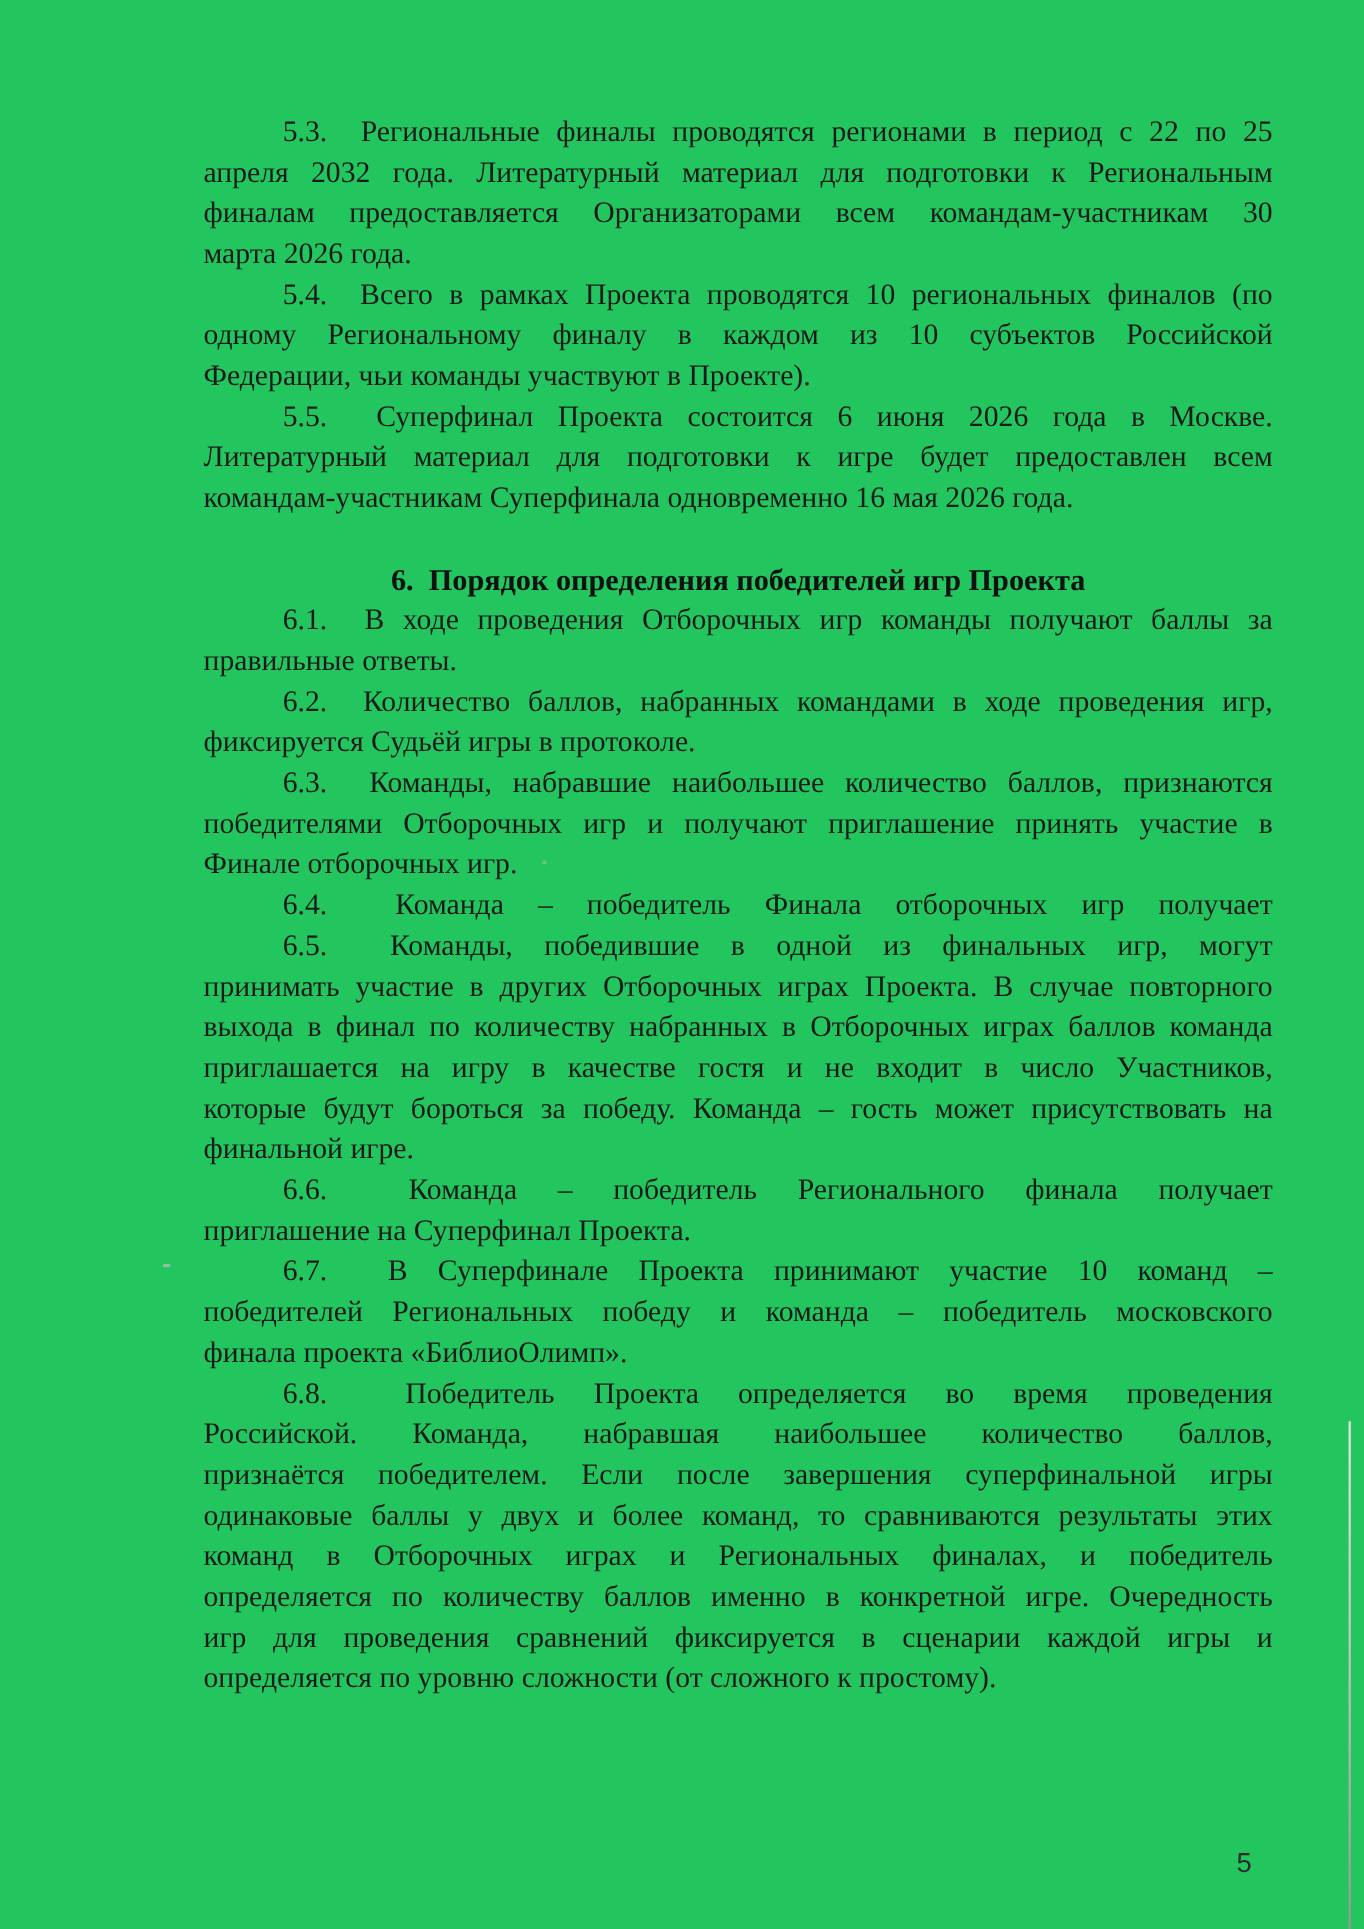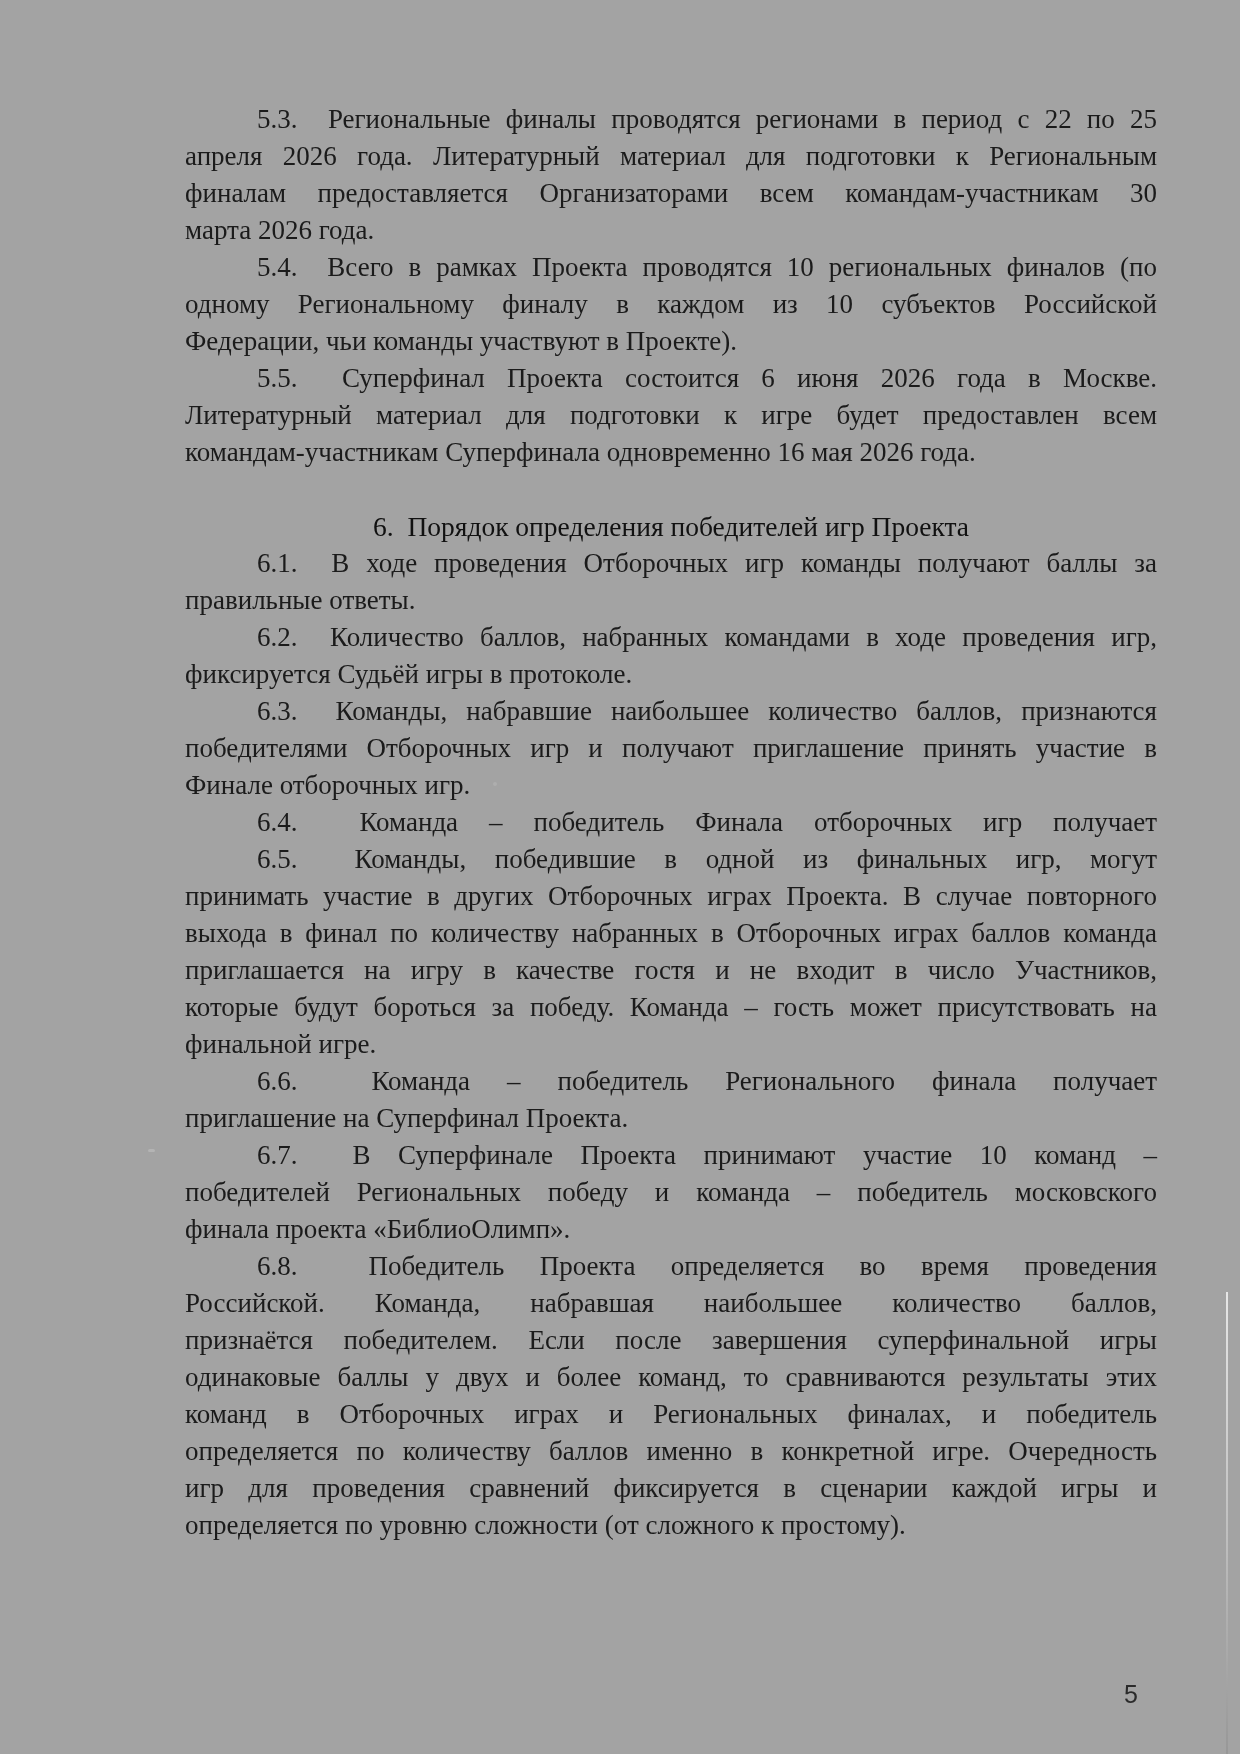--- a/index.html
+++ b/index.html
@@ -1,20 +1,20 @@
 <!DOCTYPE html>
 <html lang="ru"><head>
 <meta charset="utf-8">
 <style>
   html,body { margin:0; padding:0; background:#e8e8e8; }
   .page {
     position:relative;
     width:1240px; height:1754px;
     margin:0 auto;
-    background:#a3a3a3;
+    background:#22c55e;
     overflow:hidden;
     font-family:"Liberation Serif","DejaVu Serif",serif;
   }
   .textblock {
     position:absolute;
     left:185px; top:101px; width:972px;
     font-size:27px;
     color:#1b1b1b;
   }
   .para { margin:0; padding:0; }
@@ -24,21 +24,21 @@
     text-align:justify;
     text-align-last:justify;
   }
   .ln.first { text-indent:72px; }
   .ln.last  { text-align-last:left; }
   .heading {
     height:37px;
     line-height:37px;
     margin:37px 0 0 0;
     text-align:center;
-    font-weight:normal;
+    font-weight:bold;
     font-size:27.5px;
     color:#111;
   }
   .pagenum {
     position:absolute;
     left:1124px; top:1680px;
     font-family:"Liberation Sans","DejaVu Sans",sans-serif;
     font-size:25px;
     color:#2b2b2b;
   }
@@ -58,21 +58,21 @@
   .speck-2 { left:493px; top:782px;  width:4px; height:4px; opacity:.5; }
 </style>
 </head>
 <body>
 
 <div class="page">
   <main class="textblock">
 
     <section class="para">
       <div class="ln first">5.3.&nbsp; Региональные финалы проводятся регионами в период с 22 по 25</div>
-      <div class="ln">апреля 2026 года. Литературный материал для подготовки к Региональным</div>
+      <div class="ln">апреля 2032 года. Литературный материал для подготовки к Региональным</div>
       <div class="ln">финалам предоставляется Организаторами всем командам-участникам 30</div>
       <div class="ln last">марта 2026 года.</div>
     </section>
 
     <section class="para">
       <div class="ln first">5.4.&nbsp; Всего в рамках Проекта проводятся 10 региональных финалов (по</div>
       <div class="ln">одному Региональному финалу в каждом из 10 субъектов Российской</div>
       <div class="ln last">Федерации, чьи команды участвуют в Проекте).</div>
     </section>
 

